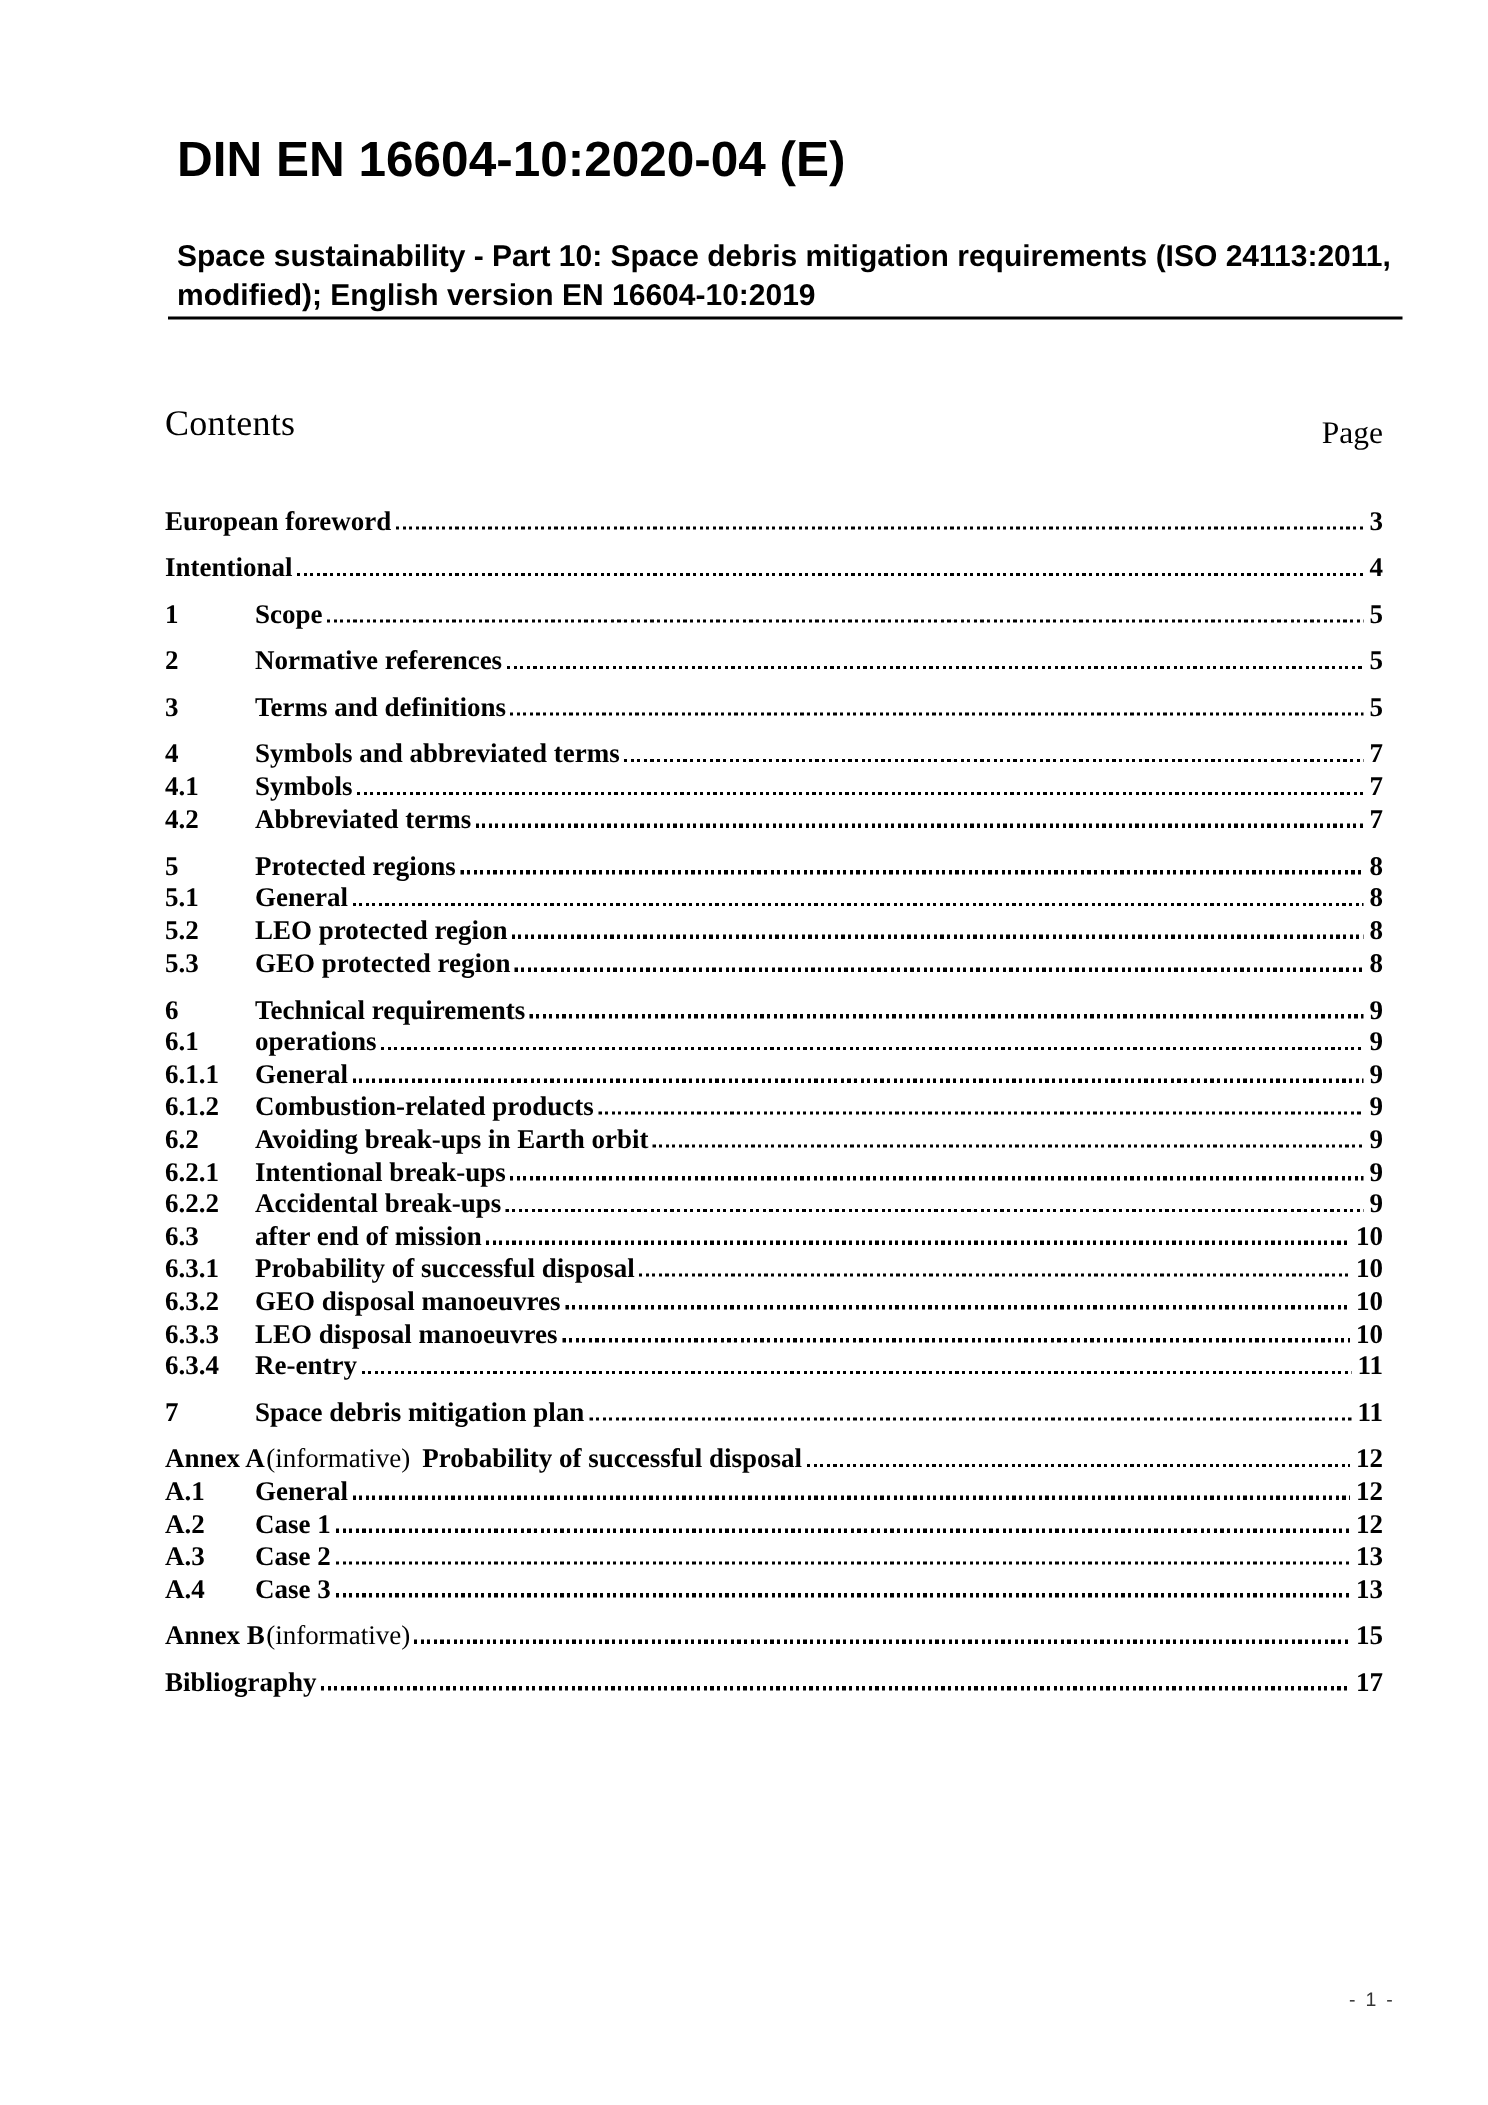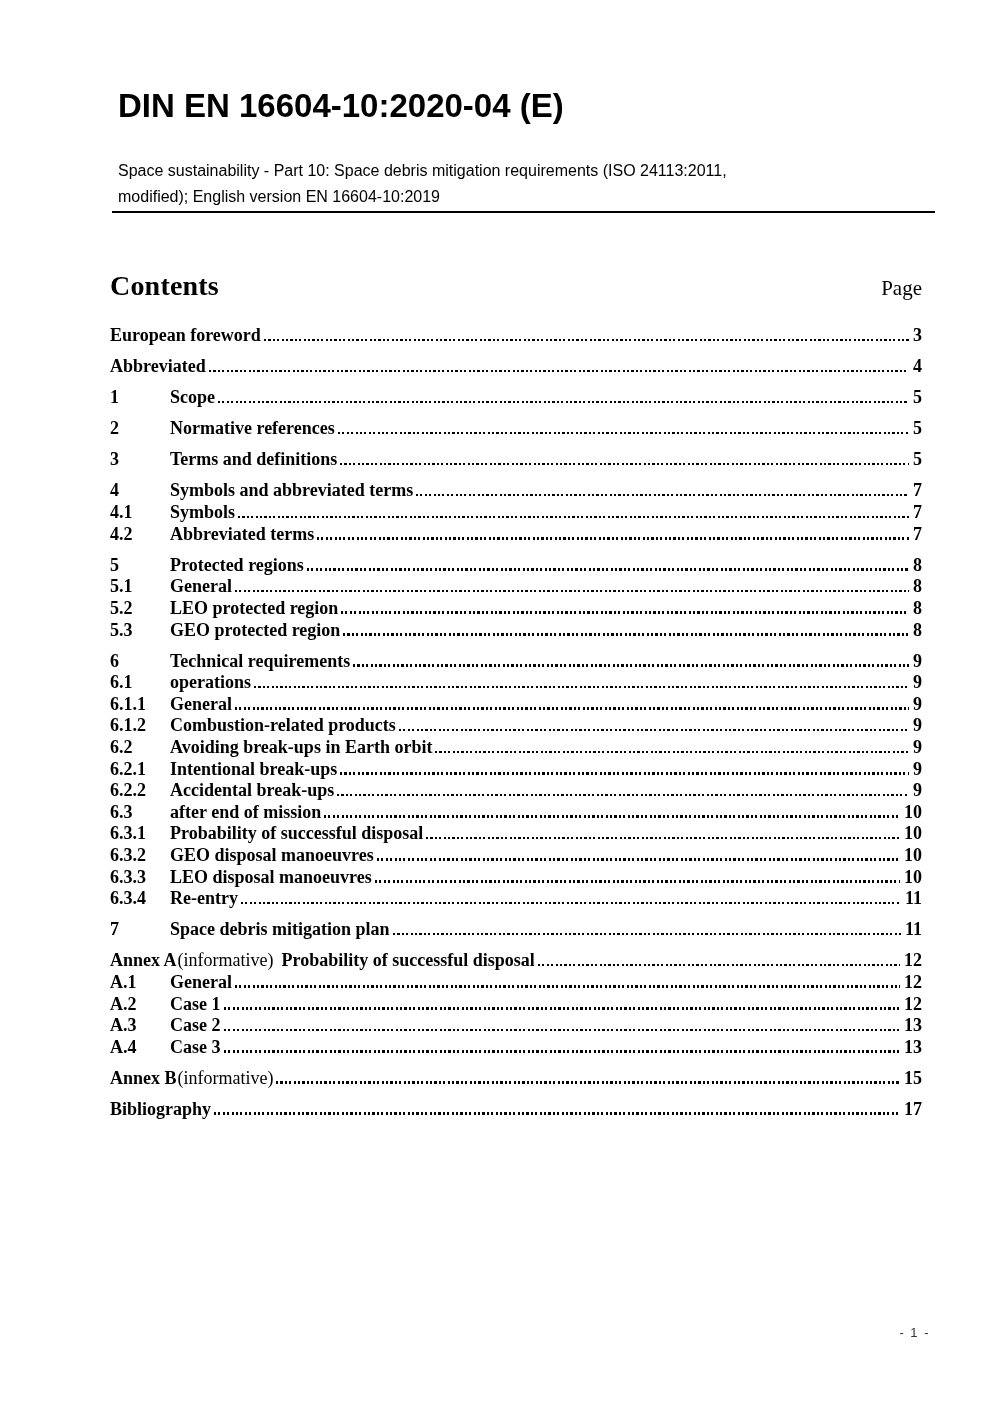--- a/index.html
+++ b/index.html
@@ -13,43 +13,43 @@
   }
   .doc-title {
     position:absolute; left:118px; top:88px;
     font-family:"Liberation Sans","DejaVu Sans",sans-serif;
     font-weight:bold; font-size:33px; line-height:1.1;
     white-space:nowrap;
   }
   .doc-subtitle {
     position:absolute; left:118px; top:158px;
     font-family:"Liberation Sans","DejaVu Sans",sans-serif;
-    font-weight:normal; font-size:16px; line-height:26px;
+    font-weight:bold; font-size:20px; line-height:26px;
     white-space:nowrap;
   }
   .rule {
     position:absolute; left:112px; top:211px; width:823px;
     border-top:2px solid #000; height:0;
   }
   .contents-heading {
     position:absolute; left:110px; top:269px;
-    font-weight:bold; font-size:28px; line-height:1.2;
+    font-weight:normal; font-size:24px; line-height:1.2;
     letter-spacing:0.2px;
   }
   .page-label {
     position:absolute; right:70px; top:276px;
     font-size:21px; line-height:1.2;
   }
   .toc {
     position:absolute; left:110px; top:325px; width:812px;
     font-weight:bold; font-size:18px; line-height:21.6px;
   }
   .toc-row { display:flex; align-items:baseline; }
   .toc-row.gap { margin-top:9.5px; }
-  .toc-row.gap:first-child { margin-top:0; }
+  .toc-row.gap:first-child { margin-top:12px; }
   .toc-num { flex:0 0 60px; }
   .toc-body { flex:1 1 auto; min-width:0; }
   .toc-line { display:flex; align-items:baseline; }
   .toc-qualifier { font-weight:normal; margin-left:1px; }
   .annex-gap { margin-left:8px; }
   .leader {
     flex:1 1 auto; height:2.5px; margin:0 4px 0 3px; min-width:12px;
     background-image:repeating-linear-gradient(90deg,#000 0,#000 2.1px,transparent 2.1px,transparent 4.4px);
   }
   .toc-page { flex:0 0 auto; }
@@ -84,21 +84,21 @@
           <div class="toc-line">
             <span class="toc-title">European foreword</span>
             <span class="leader"></span>
             <span class="toc-page">3</span>
           </div>
         </div>
       </div>
       <div class="toc-row gap">
         <div class="toc-body">
           <div class="toc-line">
-            <span class="toc-title">Abbreviated</span>
+            <span class="toc-title">Intentional</span>
             <span class="leader"></span>
             <span class="toc-page">4</span>
           </div>
         </div>
       </div>
       <div class="toc-row gap">
         <span class="toc-num">1</span>
         <div class="toc-body">
           <div class="toc-line">
             <span class="toc-title">Scope</span>

